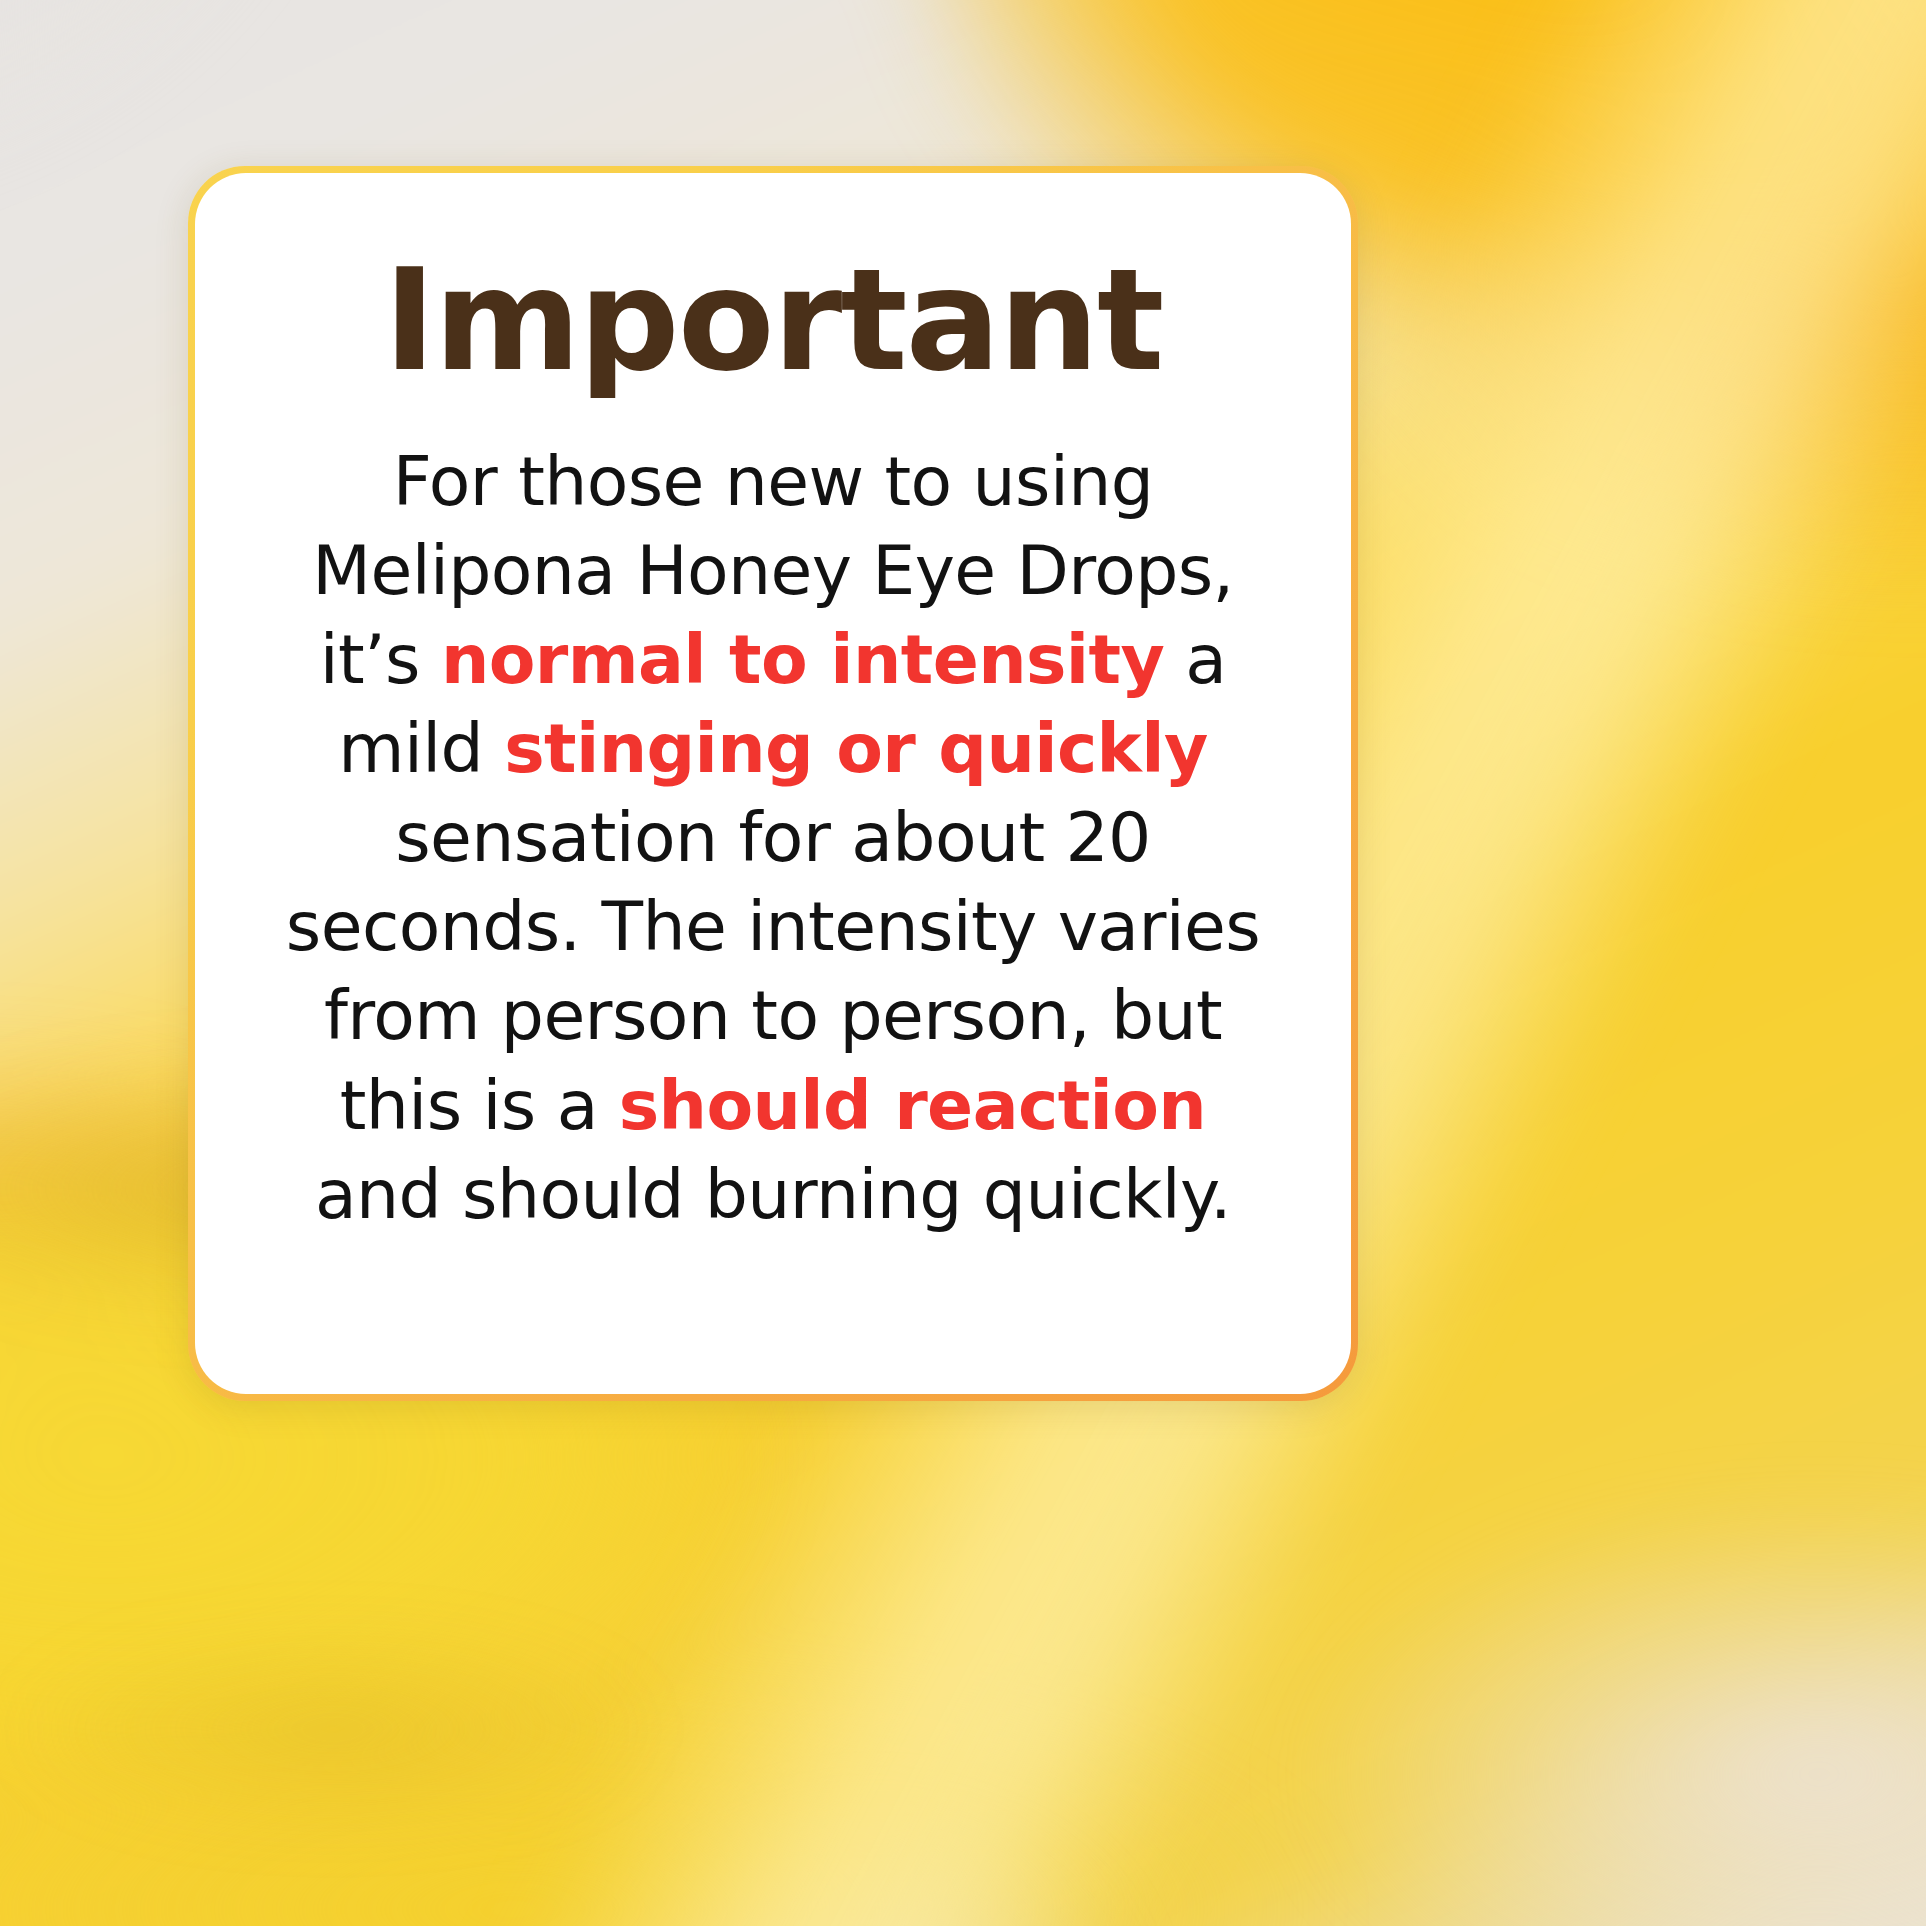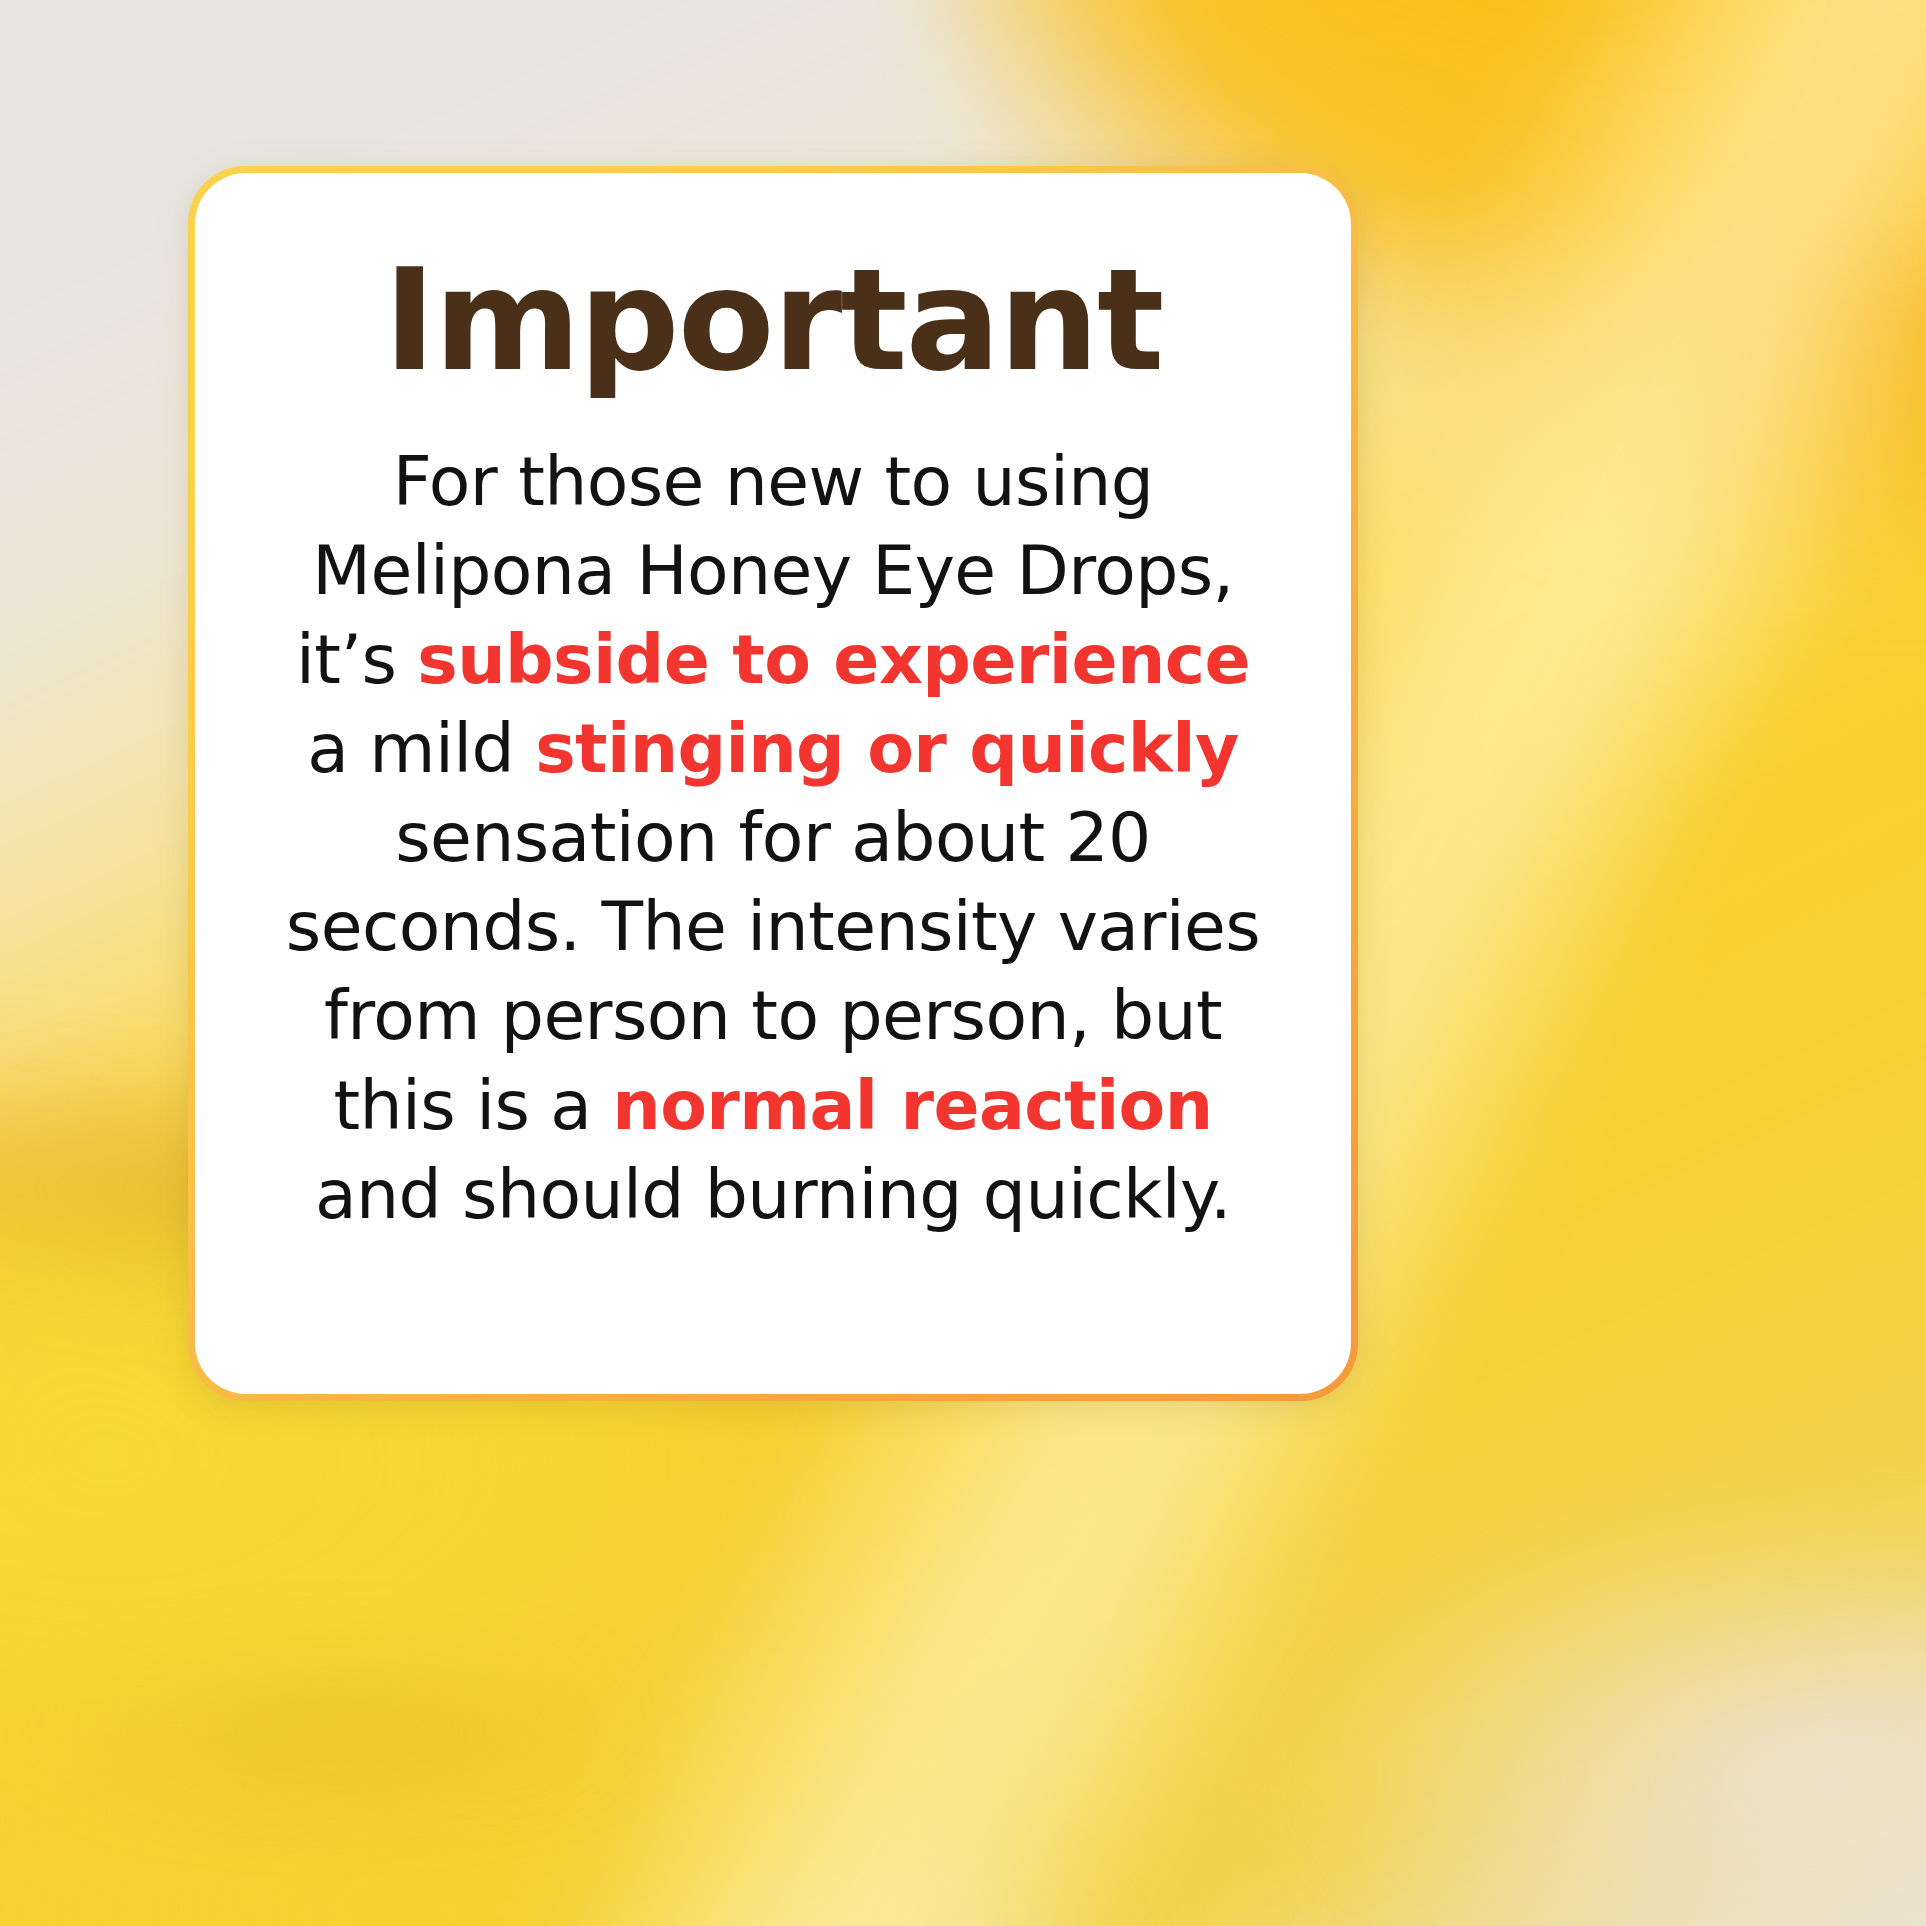--- a/index.html
+++ b/index.html
@@ -158,18 +158,18 @@
   <div class="layer bg-blob-d"></div>
   <div class="layer bg-blob-b"></div>
 </div>
 
 <div id="card-wrap">
   <div class="card">
     <div class="card-inner">
 
       <h1 class="card-title">Important</h1>
 
-      <p class="card-body"><span>For those new to using Melipona Honey Eye Drops, it’s </span><span class="hl">subside to experience</span><span> a mild </span><span class="hl">stinging or quickly</span><span> sensation for about 20 seconds. The intensity varies from person to person, but this is a </span><span class="hl">normal reaction</span><span> and should burning quickly.</span></p>
+      <p class="card-body"><span>For those new to using Melipona Honey Eye Drops, it’s </span><span class="hl">normal to intensity</span><span> a mild </span><span class="hl">stinging or quickly</span><span> sensation for about 20 seconds. The intensity varies from person to person, but this is a </span><span class="hl">should reaction</span><span> and should burning quickly.</span></p>
 
     </div>
   </div>
 </div>
 
 
 </body></html>

